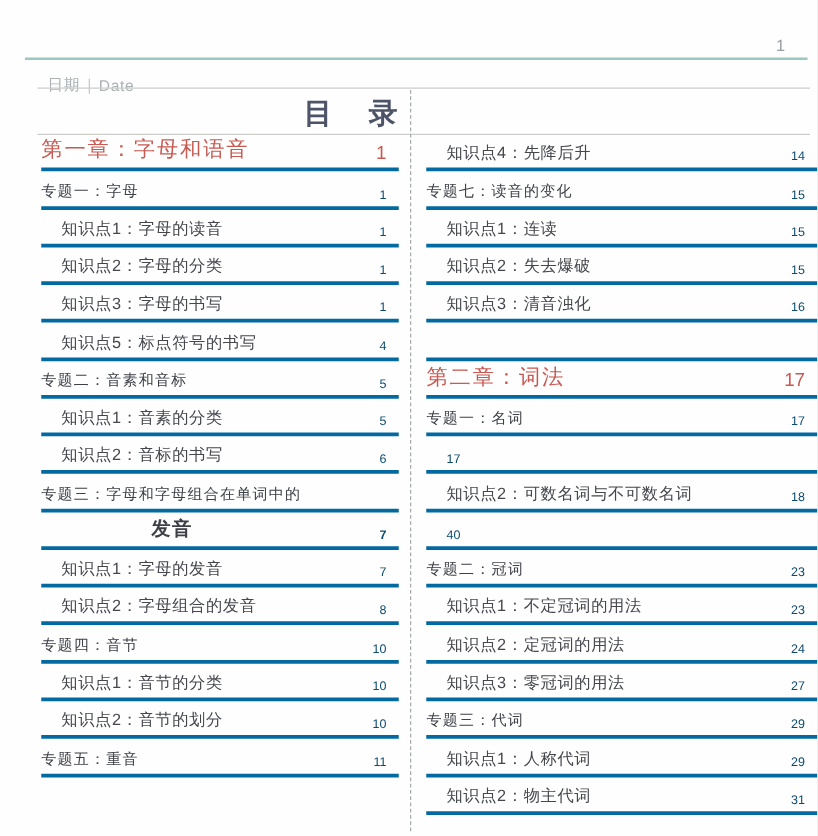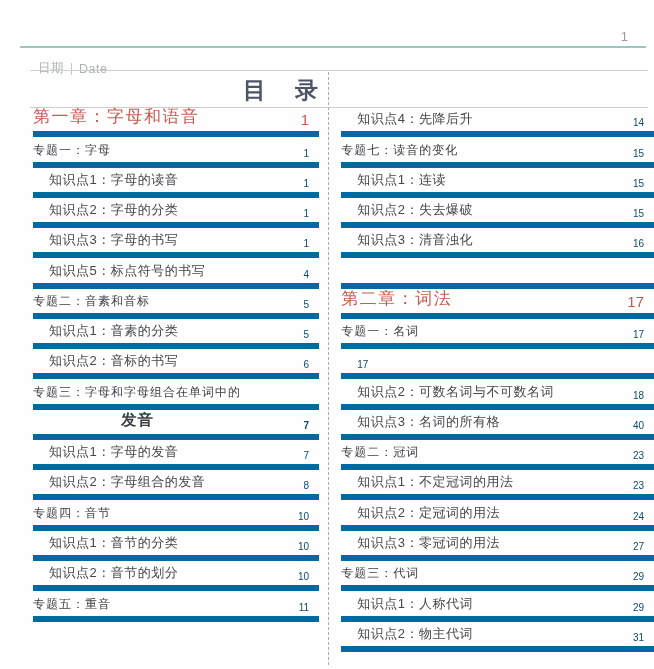--- a/index.html
+++ b/index.html
@@ -41,21 +41,21 @@
   .col { display:flex; flex-direction:column; }
   .col-left  { margin-left:33px; width:290px; }
   .col-right { margin-left:22px; width:317px; }
   .center-divider {
     position:absolute; left:328px; top:72px; bottom:4px;
     width:0; border-left:1px dashed #a8abad;
   }
   .row {
     height:30.28px; flex:0 0 30.28px;
     display:flex; justify-content:space-between; align-items:flex-end;
-    border-bottom:6px solid #0369a1;
+    border-bottom:3px solid #0369a1;
     padding-bottom:3px;
   }
   .row .label { white-space:nowrap; overflow:hidden; }
   .row .pnum  { font-size:10px; color:#0c4a6e; margin-right:10px; flex:none; }
   .row.chapter .label { font-size:17px; color:#c85a52; letter-spacing:1.5px; }
   .row.chapter .pnum  { font-size:15px; color:#c85a52; }
   .row.topic .label { font-size:12px; color:#3e4048; letter-spacing:1px; }
   .row.point { padding-left:16px; }
   .row.point .label { font-size:13px; color:#45474d; letter-spacing:.5px; }
   .row.cont  { padding-left:88px;font-weight:bold; }
@@ -188,21 +188,20 @@
           <span class="pnum">17</span>
         </div>
       <div class="row point">
           <span class="pnum">17</span>
         </div>
       <div class="row point">
           <span class="label">知识点2：可数名词与不可数名词</span>
           <span class="pnum">18</span>
         </div>
       <div class="row point">
-          <span class="label">知识点3：名词的所有格</span>
           <span class="pnum">40</span>
         </div>
       <div class="row topic">
           <span class="label">专题二：冠词</span>
           <span class="pnum">23</span>
         </div>
       <div class="row point">
           <span class="label">知识点1：不定冠词的用法</span>
           <span class="pnum">23</span>
         </div>

